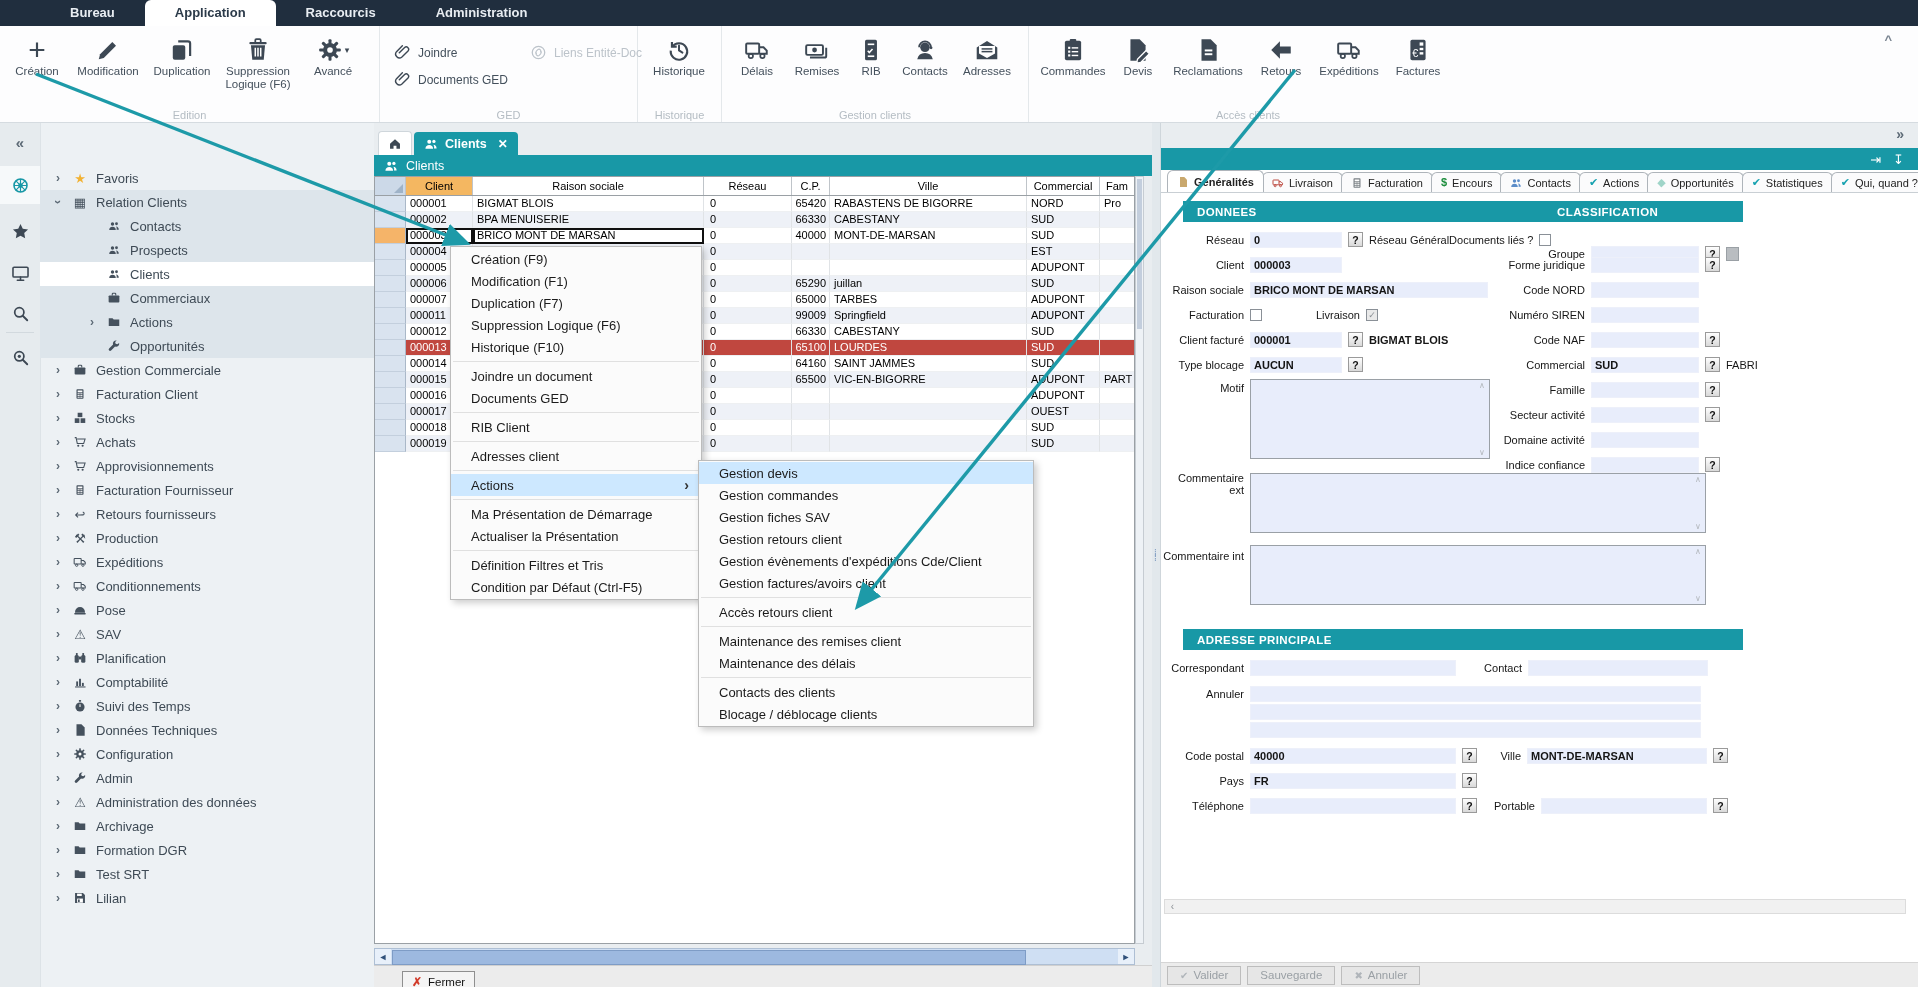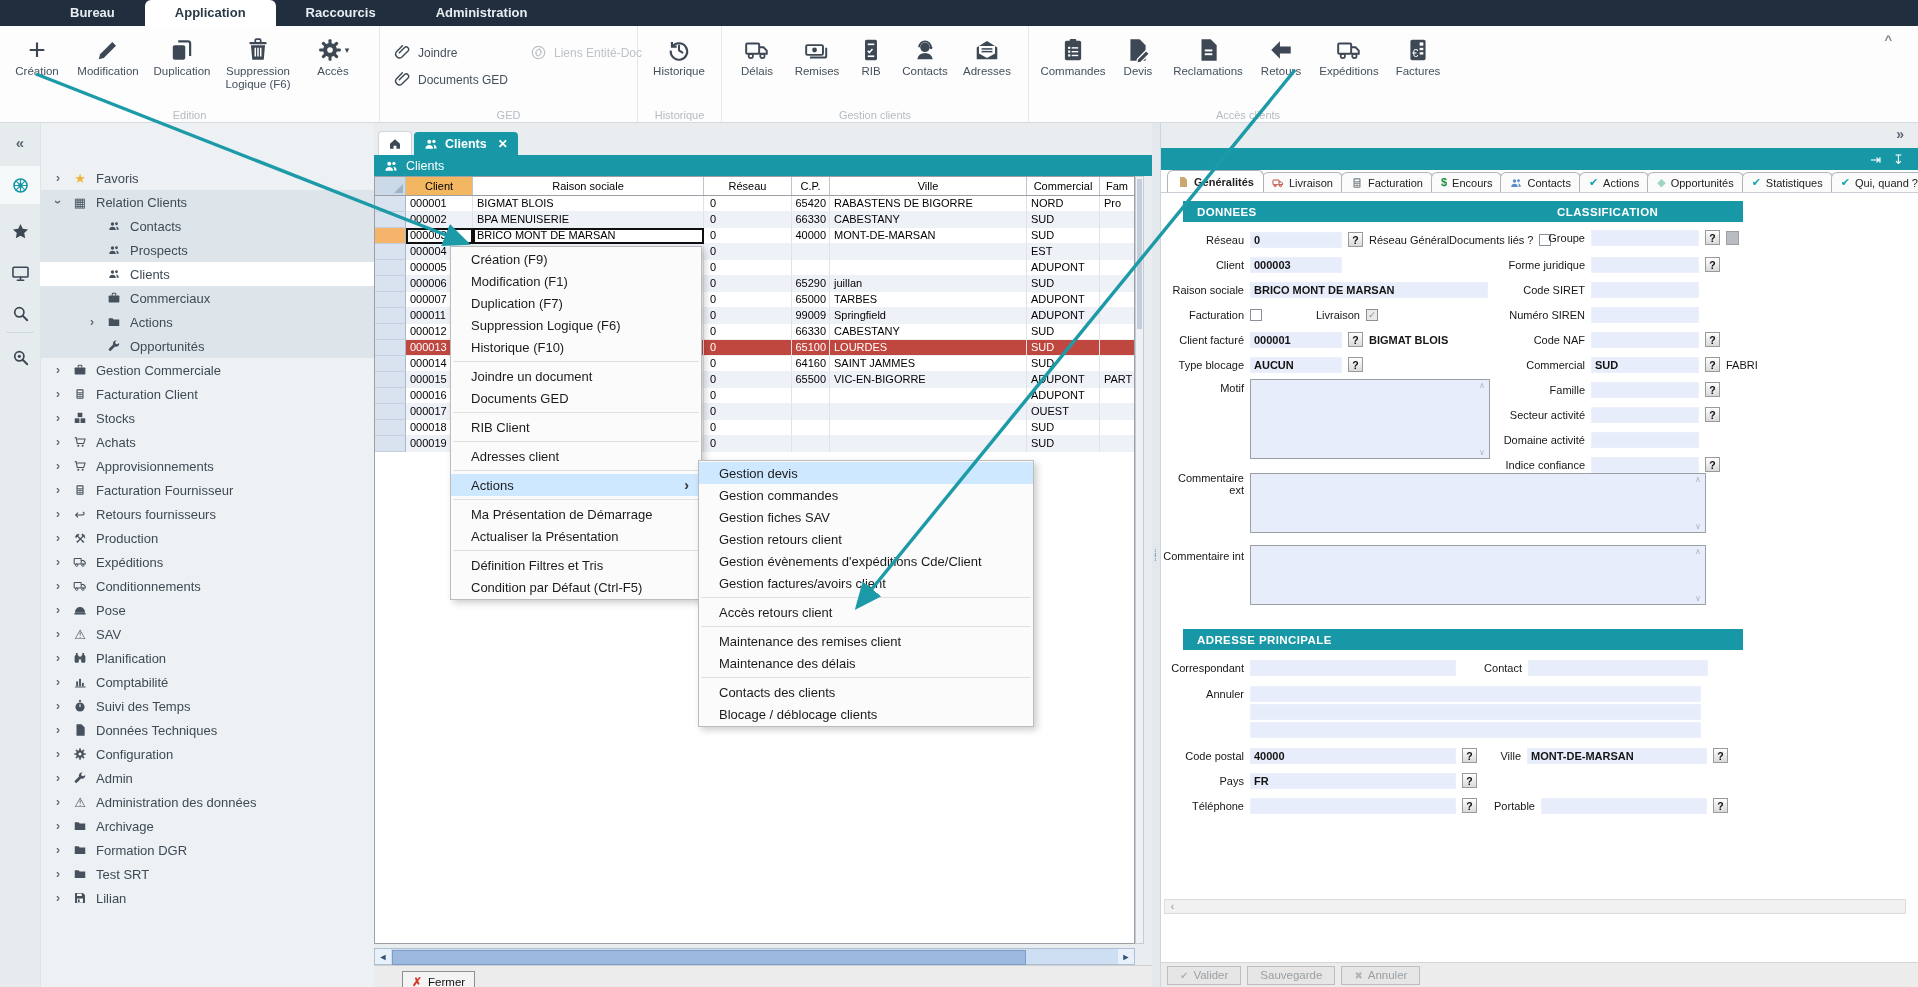--- a/index.html
+++ b/index.html
@@ -387,21 +387,21 @@
             </svg>
           <span class="rlabel">Suppression Logique (F6)</span>
         </div>
         <div class="rbtn" style="width:62px" data-name="avance-button">
           <span class="caretwrap">
             <svg class="ric" viewBox="0 0 24 24" fill="currentColor" data-name="gear-icon">
                 <use href="#sym-gear"></use>
               </svg>
             <span class="caret" data-name="chevron-down-icon">▾</span>
           </span>
-          <span class="rlabel">Accès</span>
+          <span class="rlabel">Avancé</span>
         </div>
       </div>
       <div class="glabel" data-name="group-label">Edition</div>
     </div>
 
     <div class="rgroup" style="width:258px" data-name="ribbon-group-ged">
       <div class="gedgrid">
         <div class="sbtn" data-name="joindre-button">
           <svg class="ric" viewBox="0 0 24 24" fill="currentColor" data-name="paperclip-icon">
               <use href="#sym-clip"></use>
@@ -1199,33 +1199,33 @@
           <span class="sa dn">∨</span>
       </div>
       <div class="frow" style="top:354px;left:0">
         <span class="lbl" style="width:83px">Commentaire int</span>
       </div>
       <div class="ta" style="left:89px;top:352px;width:456px;height:60px" data-name="commentaire-int-textarea">
         <span class="sa up">∧</span>
           <span class="sa dn">∨</span>
       </div>
 
-      <div class="frow" style="top:36px;left:320px">
+      <div class="frow" style="top:52px;left:320px">
         <span class="lbl" style="width:104px">Groupe</span>
         <span class="f" style="width:108px" data-name="groupe-field"></span>
         <span class="q" data-name="help-button"></span>
         <span class="sw" data-name="color-swatch"></span>
       </div>
       <div class="frow" style="top:63px;left:320px">
         <span class="lbl" style="width:104px">Forme juridique</span>
         <span class="f" style="width:108px" data-name="forme-juridique-field"></span>
         <span class="q" data-name="help-button"></span>
       </div>
       <div class="frow" style="top:88px;left:320px">
-        <span class="lbl" style="width:104px">Code SIRET</span>
+        <span class="lbl" style="width:104px">Code NORD</span>
         <span class="f" style="width:108px" data-name="code-siret-field"></span>
       </div>
       <div class="frow" style="top:113px;left:320px">
         <span class="lbl" style="width:104px">Numéro SIREN</span>
         <span class="f" style="width:108px" data-name="numero-siren-field"></span>
       </div>
       <div class="frow" style="top:138px;left:320px">
         <span class="lbl" style="width:104px">Code NAF</span>
         <span class="f" style="width:108px" data-name="code-naf-field"></span>
         <span class="q" data-name="help-button"></span>

